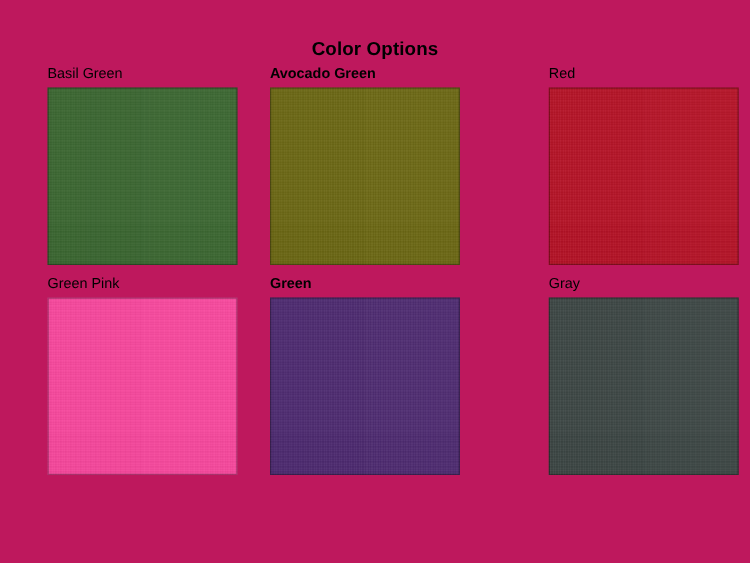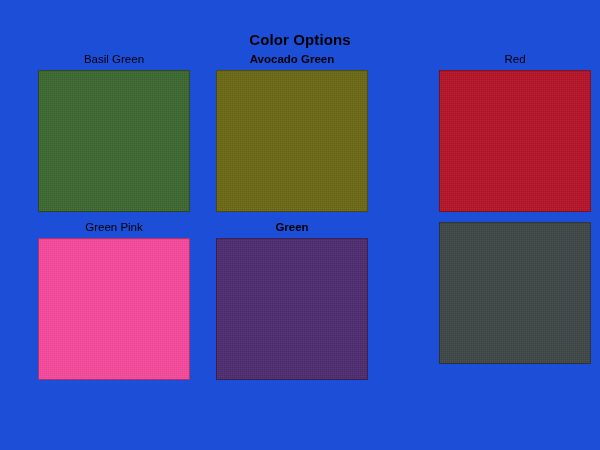--- a/index.html
+++ b/index.html
@@ -42,21 +42,20 @@
     width: 152px;
   }
   .swatch-cell.col-0 { left: 0px; }
   .swatch-cell.col-1 { left: 178px; font-weight: bold; }
   .swatch-cell.col-2 { left: 377px; margin-left: 24px; }
   .swatch-cell.row-0 { top: 0px; }
   .swatch-cell.row-1 { top: 168px; }
   .swatch-label {
     font-size: 11.5px;
     color: #000000;
-    text-align: center;
     line-height: 14px;
     height: 16px;
     white-space: nowrap;
   }
   .swatch-chip {
     width: 152px;
     height: 142px;
     box-sizing: border-box;
     border: 1px solid rgba(0,0,0,0.30);
     margin-top: 2px;
@@ -64,21 +63,21 @@
   
   .swatch-chip {
     background-image:
       repeating-linear-gradient(0deg, rgba(255,255,255,0.035) 0px, rgba(255,255,255,0.035) 1px, rgba(0,0,0,0.03) 1px, rgba(0,0,0,0.03) 2px),
       repeating-linear-gradient(90deg, rgba(255,255,255,0.030) 0px, rgba(255,255,255,0.030) 1px, rgba(0,0,0,0.025) 1px, rgba(0,0,0,0.025) 2px);
   }
 </style>
 </head>
 <body>
 
-<div class="figure" style="background: #1d4ed8;">
+<div class="figure" style="background: #be185d;">
 
   <div class="figure-title">Color Options</div>
 
   <div class="swatch-grid">
 
     <div class="swatch-cell row-0 col-0">
       <div class="swatch-label">Basil Green</div>
       <div class="swatch-chip" style="background-color: rgb(58, 102, 48);"></div>
     </div>
 
@@ -96,17 +95,18 @@
       <div class="swatch-label">Green Pink</div>
       <div class="swatch-chip" style="background-color: rgb(248, 71, 157);"></div>
     </div>
 
     <div class="swatch-cell row-1 col-1">
       <div class="swatch-label">Green</div>
       <div class="swatch-chip" style="background-color: rgb(77, 42, 112);"></div>
     </div>
 
     <div class="swatch-cell row-1 col-2">
+      <div class="swatch-label">Gray</div>
       <div class="swatch-chip" style="background-color: rgb(60, 70, 68);"></div>
     </div>
 
   </div>
 </div>
 
 </body></html>

